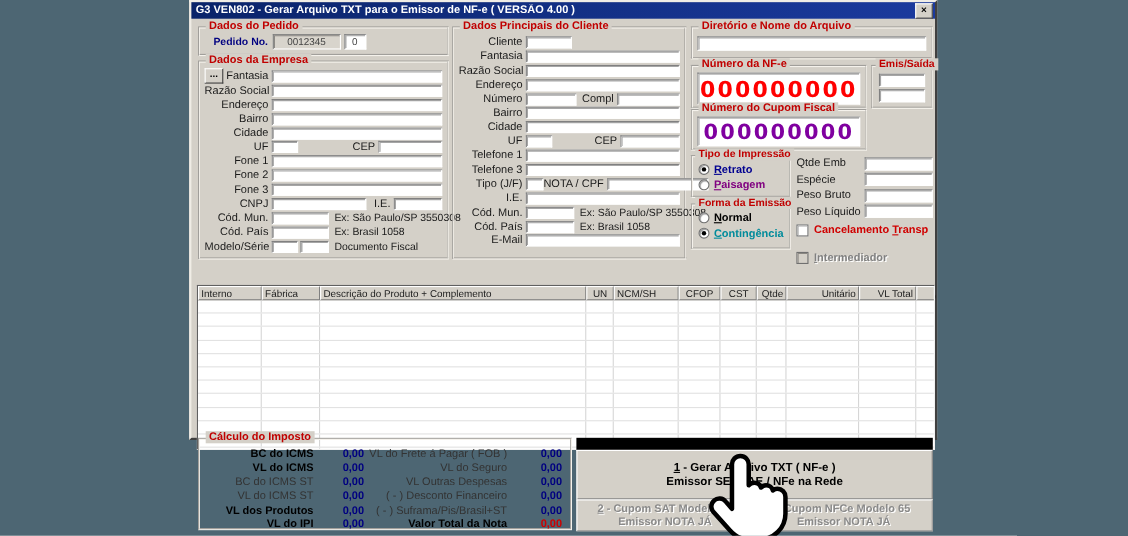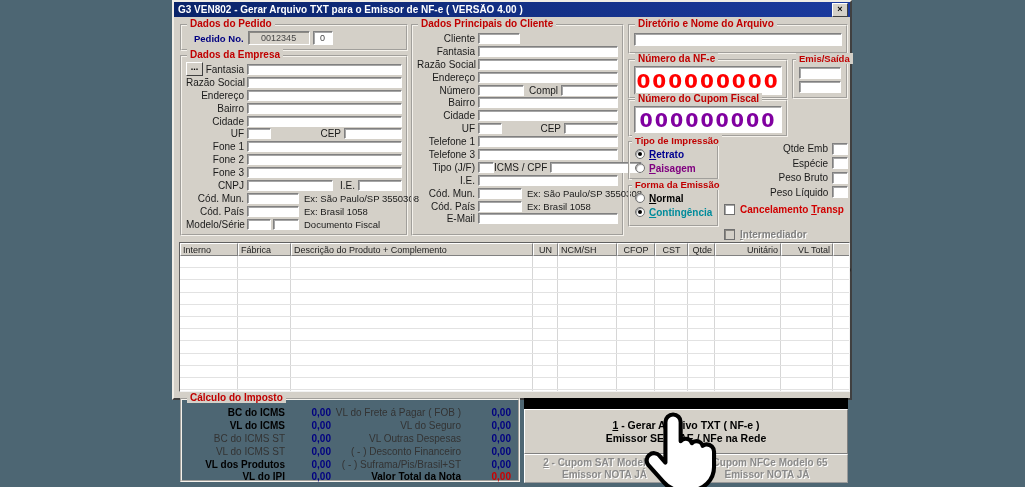--- a/index.html
+++ b/index.html
@@ -32,32 +32,32 @@
           font-family:"DejaVu Sans",sans-serif;font-weight:bold;font-size:20px;letter-spacing:2px;}
   .red{color:#ff0000;} .purple{color:#8000a0;}
   .rrow{display:flex;align-items:center;height:14px;padding-left:5px;}
   .rd{flex:none;width:10px;height:10px;border-radius:50%;background:#fff;border:1px solid #707070;
       box-shadow:inset 1px 1px 1px rgba(0,0,0,.4);position:relative;box-sizing:border-box;}
   .rd.sel::after{content:'';position:absolute;left:2px;top:2px;width:4px;height:4px;border-radius:50%;background:#000;}
   .rlbl{font-weight:bold;font-size:10px;margin-left:4px;white-space:nowrap;}
   .u{text-decoration:underline;}
   .c-retrato{color:#000090;} .c-paisagem{color:#800080;} .c-normal{color:#000;} .c-conting{color:#008b9b;}
   .mrow{display:flex;align-items:center;height:13px;margin-bottom:1.5px;}
-  .mlb{width:58px;text-align:right;font-size:10px;padding-right:4px;color:#1a1a1a;flex:none;white-space:nowrap;margin-left:46px;}
+  .mlb{width:58px;font-size:10px;padding-right:4px;color:#1a1a1a;flex:none;white-space:nowrap;}
   .mtb{width:64px;height:12px;background:#fff;border:1px solid;border-color:#808080 #fff #fff #808080;
        box-shadow:inset 1px 1px 0 rgba(0,0,0,.35);box-sizing:border-box;}
   .cbrow{position:absolute;display:flex;align-items:center;}
   .cb{width:11px;height:11px;background:#fff;border:1px solid #707070;
       box-shadow:inset 1px 1px 0 rgba(0,0,0,.35);box-sizing:border-box;flex:none;}
   .cb.dis{background:#d4d0c8;}
   .cbl{margin-left:5px;font-size:10px;font-weight:bold;white-space:nowrap;}
   .cbl.redlbl{color:#d00000;}
   .cbl.dis{color:#808080;text-shadow:1px 1px 0 #fff;}
   .note{position:absolute;font-size:8.5px;font-weight:bold;color:#000;white-space:nowrap;margin-top:48px;}
-  .grid{position:absolute;left:5px;top:240px;width:671px;height:150px;background:#fff;
+  .grid{position:absolute;left:5px;top:257px;width:671px;height:150px;background:#fff;
         border:1px solid;border-color:#606060 #f2f2f2 #f2f2f2 #606060;box-sizing:border-box;overflow:hidden;}
   .ghead{display:flex;height:13px;background:#d4d0c8;}
   .gh{box-sizing:border-box;border-right:1px solid #808080;border-bottom:1px solid #808080;
       border-top:1px solid #fff;border-left:1px solid #fff;font-size:9px;color:#222;
       padding:0 2px;white-space:nowrap;overflow:hidden;display:flex;align-items:center;}
   .grow{display:flex;height:11.2px;border-bottom:1px solid #e2e2e2;}
   .gc{box-sizing:border-box;border-right:1px solid #d6d6d6;height:100%;}
   .tr{justify-content:flex-end;} .tc{justify-content:center;}
   .c0{width:58px;} .c1{width:53px;} .c2{width:242px;} .c3{width:25px;} .c4{width:59px;}
   .c5{width:38px;} .c6{width:33px;} .c7{width:27px;} .c8{width:66px;} .c9{width:52px;} .cf{flex:1;border-right:none;}
@@ -206,21 +206,21 @@
           <span class="lb">Telefone 1</span>
           <span class="tb"></span>
         </div>
       <div class="fr">
           <span class="lb">Telefone 3</span>
           <span class="tb"></span>
         </div>
       <div class="fr">
         <span class="lb">Tipo (J/F)</span>
         <span class="tb tbf" style="width:16px;"></span>
-        <span class="lb" style="flex:1;">ICMS / CPF</span>
+        <span class="lb" style="flex:1;">NOTA / CPF</span>
         <span class="tb tbf" style="width:92px;"></span>
       </div>
       <div class="fr">
           <span class="lb">I.E.</span>
           <span class="tb"></span>
         </div>
       <div class="fr">
         <span class="lb">Cód. Mun.</span>
         <span class="tb tbf" style="width:44px;"></span>
         <span class="hint">Ex: São Paulo/SP 3550308</span>

